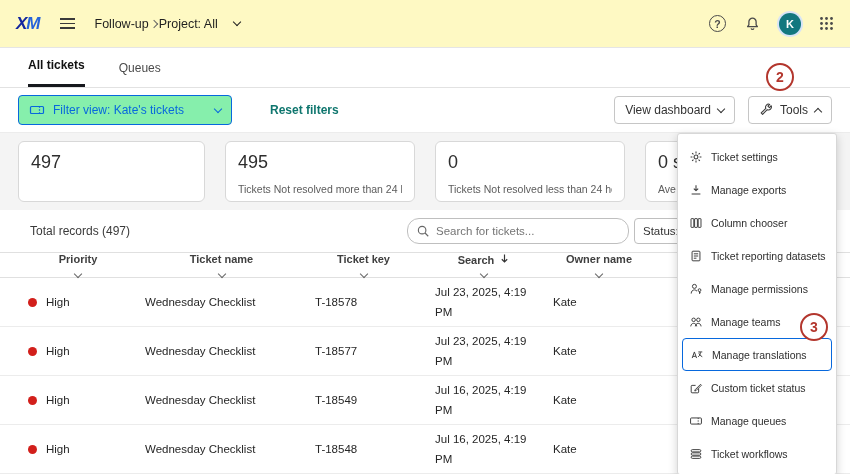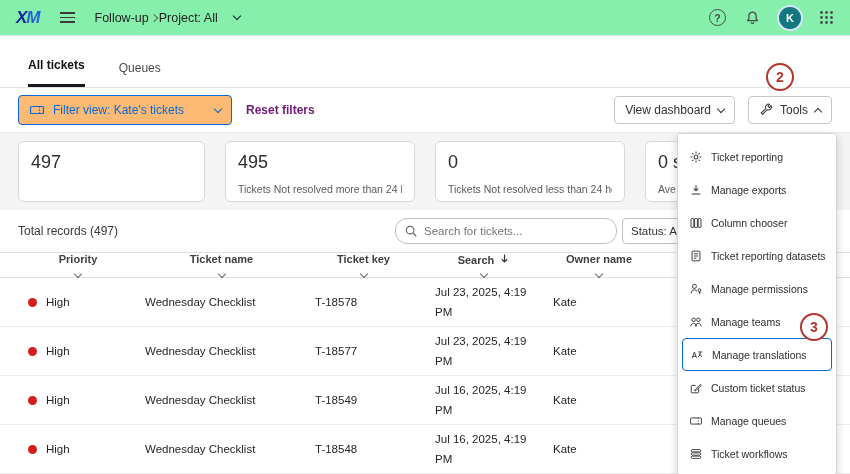--- a/index.html
+++ b/index.html
@@ -5,54 +5,54 @@
   * { box-sizing: border-box; margin: 0; padding: 0; }
   body { font-family: "Liberation Sans", sans-serif; background: #fff; }
   .app { position: relative; width: 850px; height: 474px; background: #fff; overflow: hidden; color: #2b2b2b; }
 
   
   .chv { display: inline-block; width: 6px; height: 6px; border-right: 1.5px solid currentColor; border-bottom: 1.5px solid currentColor; transform: rotate(45deg); margin-top: -3px; }
   .chv.up { transform: rotate(-135deg); margin-top: 3px; }
   .chv.right { transform: rotate(-45deg); margin: 0 2px; }
 
   
-  .topbar { position: absolute; top: 0; left: 0; right: 0; height: 36px; display: flex; align-items: center; padding: 0 16px; border-bottom: 1px solid #e5e5e5; background: #86efac; z-index: 5; }
+  .topbar { position: absolute; top: 0; left: 0; right: 0; height: 48px; display: flex; align-items: center; padding: 0 16px; border-bottom: 1px solid #e5e5e5; background: #fef9c3; z-index: 5; }
   .logo { font-size: 17px; font-weight: 800; font-style: italic; letter-spacing: -1px; cursor: pointer; }
   .logo .lx { color: #14279e; } .logo .lm { color: #2563d9; }
   .hamburger { margin-left: 20px; display: flex; flex-direction: column; gap: 3px; cursor: pointer; }
   .hamburger i { display: block; width: 15px; height: 1.6px; background: #3a3a3a; }
   .crumb { margin-left: 20px; font-size: 12.5px; color: #1f1f1f; cursor: pointer; }
   .crumb-sep { color: #666; margin: 0 8px; }
   .proj { font-size: 12.5px; color: #1f1f1f; display: flex; align-items: center; gap: 16px; cursor: pointer; }
   .top-right { margin-left: auto; display: flex; align-items: center; gap: 18px; }
   .help-ic { width: 17px; height: 17px; border: 1.4px solid #4a4a4a; border-radius: 50%; font-size: 10.5px; color: #4a4a4a; display: flex; align-items: center; justify-content: center; font-weight: bold; cursor: pointer; }
   .avatar { width: 22px; height: 22px; border-radius: 50%; background: #12777f; color: #fff; font-size: 11px; font-weight: bold; display: flex; align-items: center; justify-content: center; box-shadow: 0 0 0 2px #d7e4f7; cursor: pointer; }
   .icon-btn { cursor: pointer; display: flex; align-items: center; }
 
   
   .tabsbar { position: absolute; top: 36px; left: 0; right: 0; height: 52px; border-bottom: 1px solid #e2e2e2; display: flex; align-items: flex-end; padding: 0 28px; gap: 34px; background: #fff; }
   .tab { font-size: 12px; color: #4a4a4a; padding-bottom: 12px; cursor: pointer; }
   .tab.active { color: #111; font-weight: bold; border-bottom: 3px solid #16181d; }
 
   
   .toolbar { position: absolute; top: 88px; left: 0; right: 0; height: 44px; display: flex; align-items: center; padding: 0 18px; background: #fff; }
-  .filter-select { width: 214px; height: 30px; border: 1px solid #0768dd; border-radius: 4px; color: #0768dd; font-size: 12px; display: flex; align-items: center; gap: 8px; padding: 0 10px; cursor: pointer; background: #fdba74; }
+  .filter-select { width: 214px; height: 30px; border: 1px solid #0768dd; border-radius: 4px; color: #0768dd; font-size: 12px; display: flex; align-items: center; gap: 8px; padding: 0 10px; cursor: pointer; background: #86efac; }
   .filter-select .flabel { flex: 1; white-space: nowrap; overflow: hidden; }
-  .reset-link { margin-left: 14px; font-size: 12px; color: #701a75; font-weight: bold; cursor: pointer; }
+  .reset-link { margin-left: 38px; font-size: 12px; color: #0f766e; font-weight: bold; cursor: pointer; }
   .tb-right { margin-left: auto; display: flex; gap: 13px; }
   .btn { height: 28px; border: 1px solid #c6c6c6; border-radius: 4px; background: #fff; font-size: 12px; color: #333; display: flex; align-items: center; gap: 7px; padding: 0 10px; cursor: pointer; font-family: inherit; }
 
   
   .stats { position: absolute; top: 132px; left: 0; right: 0; height: 78px; background: #f4f4f4; border-top: 1px solid #ececec; display: flex; gap: 20px; padding: 8px 18px; }
   .card { width: 190px; background: #fff; border: 1px solid #d8d8d8; border-radius: 6px; padding: 10px 12px; }
   .card .val { font-size: 18px; color: #2d2d2d; }
   .card .lab { font-size: 10.5px; color: #5c5c5c; margin-top: 10px; white-space: nowrap; overflow: hidden; }
 
   
-  .recbar { position: absolute; top: 210px; left: 0; right: 0; height: 42px; background: #fff; }
+  .recbar { position: absolute; top: 210px; left: 12px; right: 0; height: 42px; background: #fff; }
   .total { position: absolute; left: 18px; top: 14px; font-size: 12px; color: #3a3a3a; }
   .search { position: absolute; left: 395px; top: 8px; width: 222px; height: 26px; border: 1px solid #bfbfbf; border-radius: 12px; display: flex; align-items: center; padding: 0 8px; gap: 6px; background: #fff; }
   .search input { border: none; outline: none; font-size: 11.5px; color: #333; width: 100%; font-family: inherit; background: transparent; }
   .search input::placeholder { color: #757575; }
   .status-dd { position: absolute; left: 622px; top: 8px; width: 120px; height: 26px; border: 1px solid #bfbfbf; border-radius: 4px; font-size: 11.5px; color: #333; display: flex; align-items: center; padding: 0 8px; background: #fff; cursor: pointer; }
 
   
   .thead { position: absolute; top: 252px; left: 0; right: 0; height: 26px; border-top: 1px solid #e0e0e0; border-bottom: 1px solid #e0e0e0; background: #fff; font-size: 11px; font-weight: bold; color: #3f3f3f; }
   .th { position: absolute; top: 0; height: 100%; display: flex; align-items: center; justify-content: space-between; cursor: pointer; flex-direction: column; }
   .th .hl-grp { display: flex; align-items: center; gap: 6px; }
@@ -263,21 +263,21 @@
   </div>
 
   <div class="menu">
     <div class="mi">
       <span class="mi-icon">
           <svg width="14" height="14" viewBox="0 0 16 16" fill="none" stroke="#3a3a3a" stroke-width="1.2">
             <circle cx="8" cy="8" r="2.2"></circle>
             <path d="M8 1.8v2.1M8 12.1v2.1M1.8 8h2.1M12.1 8h2.1M3.6 3.6l1.5 1.5M10.9 10.9l1.5 1.5M12.4 3.6l-1.5 1.5M5.1 10.9l-1.5 1.5"></path>
           </svg>
         </span>
-      <span>Ticket reporting</span>
+      <span>Ticket settings</span>
     </div>
     <div class="mi">
       <span class="mi-icon">
           <svg width="14" height="14" viewBox="0 0 16 16" fill="none" stroke="#3a3a3a" stroke-width="1.2" stroke-linejoin="round">
             <path d="M8 2.5v6M5.5 6.3L8 8.8l2.5-2.5M3 12.5h10"></path>
           </svg>
         </span>
       <span>Manage exports</span>
     </div>
     <div class="mi">

